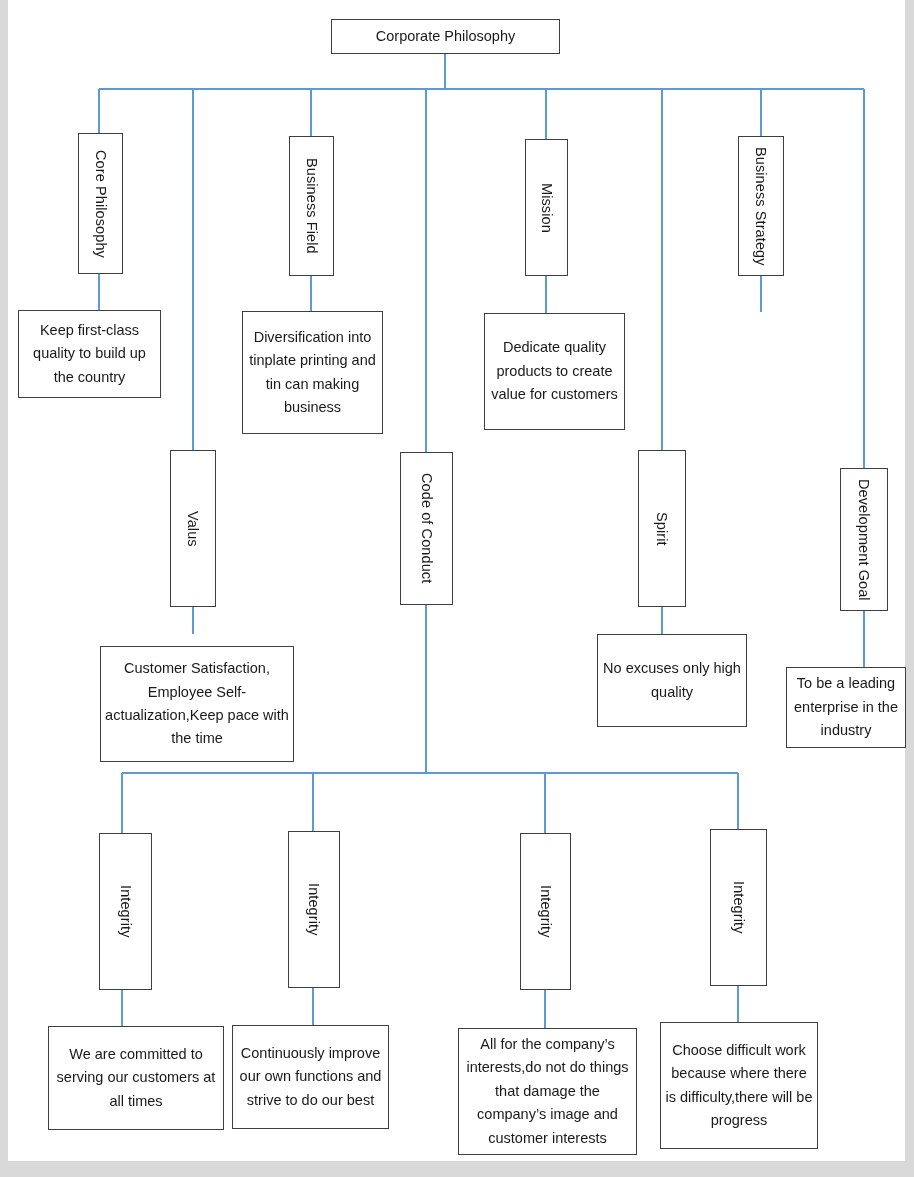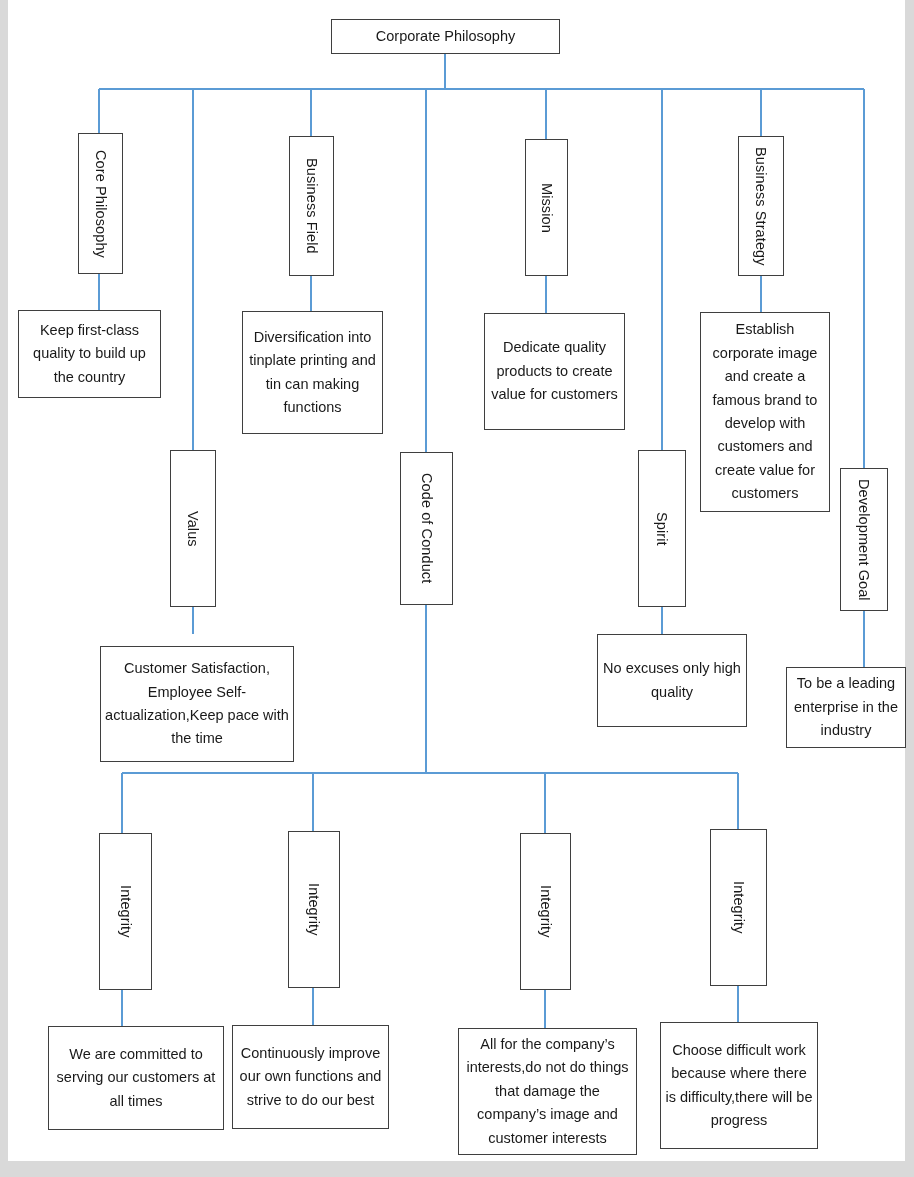--- a/index.html
+++ b/index.html
@@ -135,30 +135,27 @@
 
     <div class="node vert" style="left:738px; top:136px; width:46px; height:140px;">
       <span class="vtext">Business Strategy</span>
     </div>
 
     <div class="node" style="left:18px; top:310px; width:143px; height:88px;">
       <span class="htext">Keep first-class quality to build up the country</span>
     </div>
 
     <div class="node" style="left:242px; top:311px; width:141px; height:123px;">
-      <span class="htext">Diversification into tinplate printing and tin can making functions</span>
+      <span class="htext">Diversification into tinplate printing and tin can making business</span>
     </div>
 
     <div class="node" style="left:484px; top:313px; width:141px; height:117px;">
       <span class="htext">Dedicate quality products to create value for customers</span>
     </div>
 
-    <div class="node" style="left:700px; top:312px; width:130px; height:200px;">
-      <span class="htext">Establish corporate image and create a famous brand to develop with customers and create value for customers</span>
-    </div>
 
     <div class="node vert" style="left:170px; top:450px; width:46px; height:157px;">
       <span class="vtext">Valus</span>
     </div>
 
     <div class="node vert" style="left:400px; top:452px; width:53px; height:153px;">
       <span class="vtext">Code of Conduct</span>
     </div>
 
     <div class="node vert" style="left:638px; top:450px; width:48px; height:157px;">

